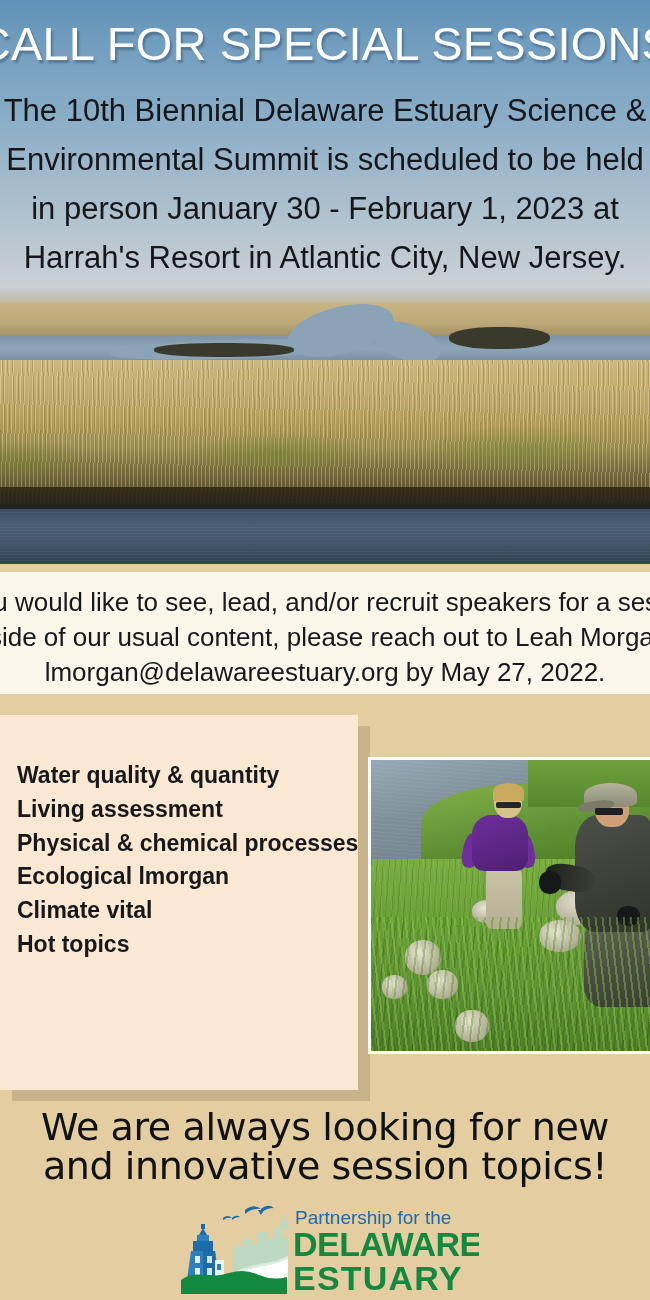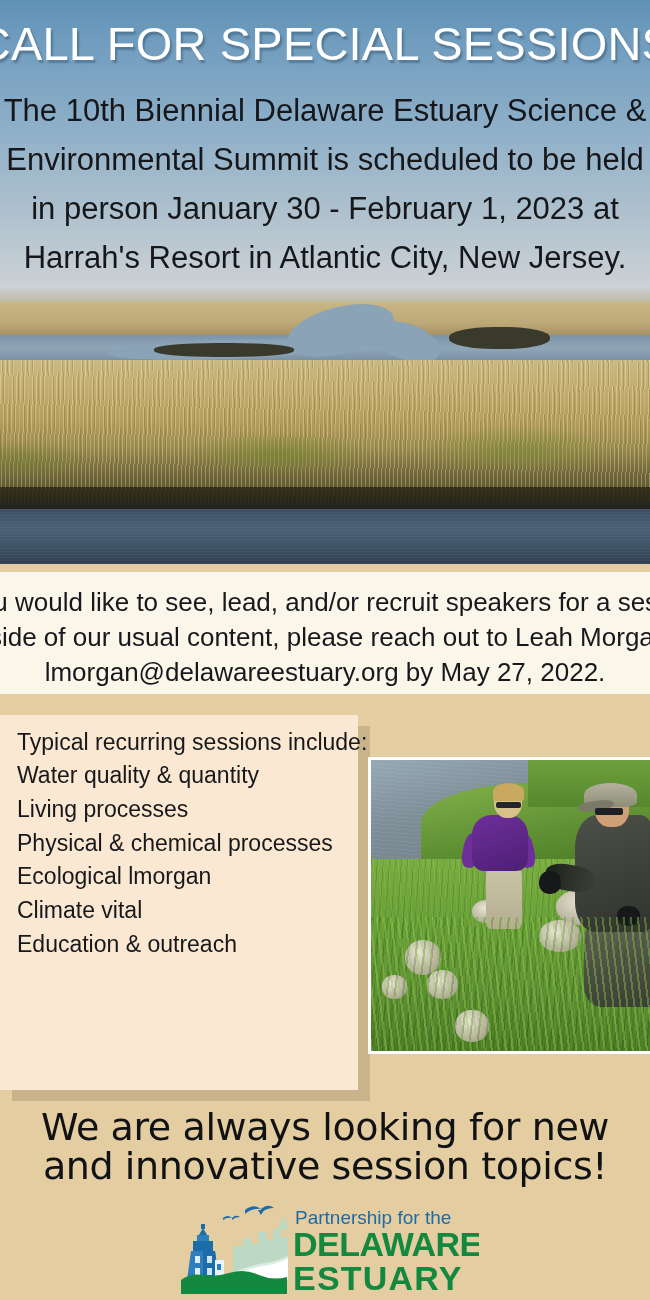--- a/index.html
+++ b/index.html
@@ -185,20 +185,21 @@
     left: 17px; top: 10px;
     font-size: 23px;
     line-height: 34px;
     color: #17181b;
     white-space: nowrap;
   }
   .list-items {
     position: absolute;
     left: 17px; top: 44px;
     width: 340px;
+    font-weight: bold;
   }
   .list-items .li {
     font-size: 23px;
     line-height: 33.8px;
     color: #17181b;
     white-space: nowrap;
   }
 
   
   .people-frame {
@@ -406,28 +407,27 @@
     <div class="notice">
       <div class="notice-text">
         <div>If you would like to see, lead, and/or recruit speakers for a session</div>
         <div>outside of our usual content, please reach out to Leah Morgan at</div>
         <div>lmorgan@delawareestuary.org by May 27, 2022.</div>
       </div>
     </div>
 
     <div class="list-shadow"></div>
     <div class="list-panel">
-      <div class="list-title">Typical recurring sessions include:</div>
       <div class="list-items">
         <div class="li">Water quality &amp; quantity</div>
-        <div class="li">Living processes</div>
+        <div class="li">Living assessment</div>
         <div class="li">Physical &amp; chemical processes</div>
         <div class="li">Ecological lmorgan</div>
         <div class="li">Climate vital</div>
-        <div class="li">Education &amp; outreach</div>
+        <div class="li">Hot topics</div>
       </div>
     </div>
 
     <div class="people-frame">
       <div class="people">
         <div class="p-water"></div>
         <div class="p-bank-far"></div>
         <div class="p-bank-top"></div>
         <div class="p-ground"></div>
         <div class="shells s6"></div>

